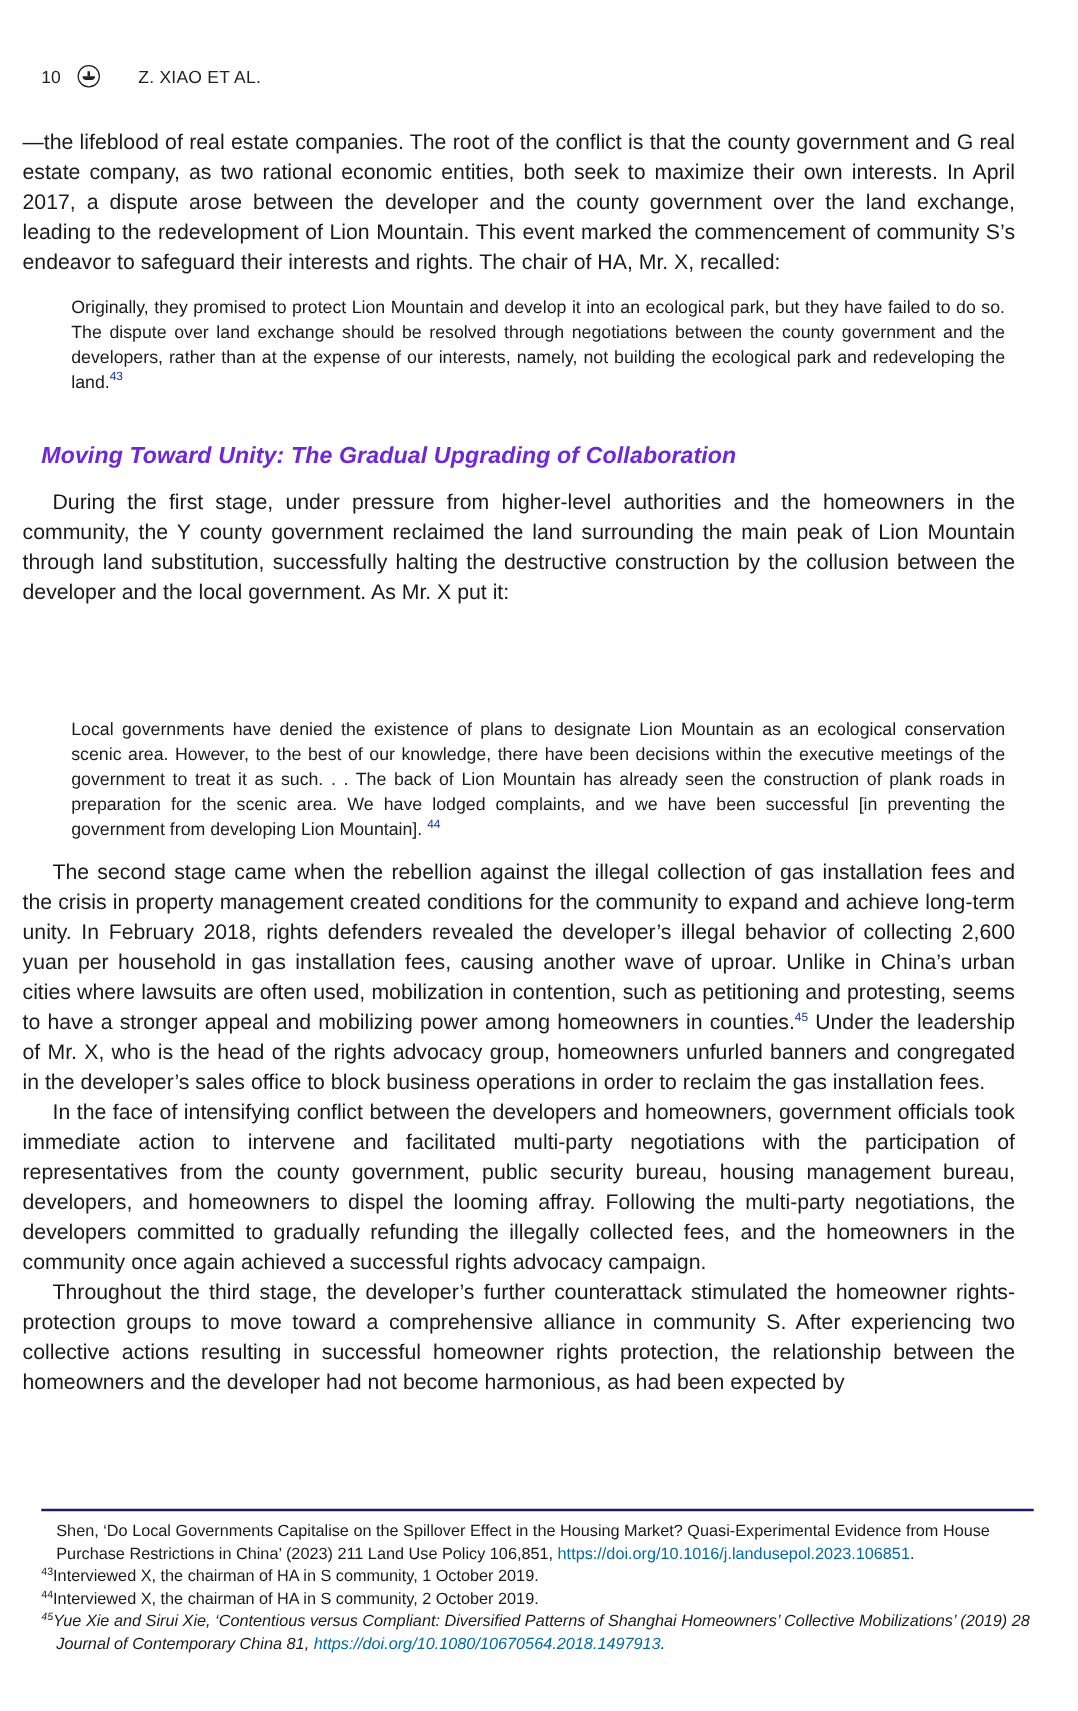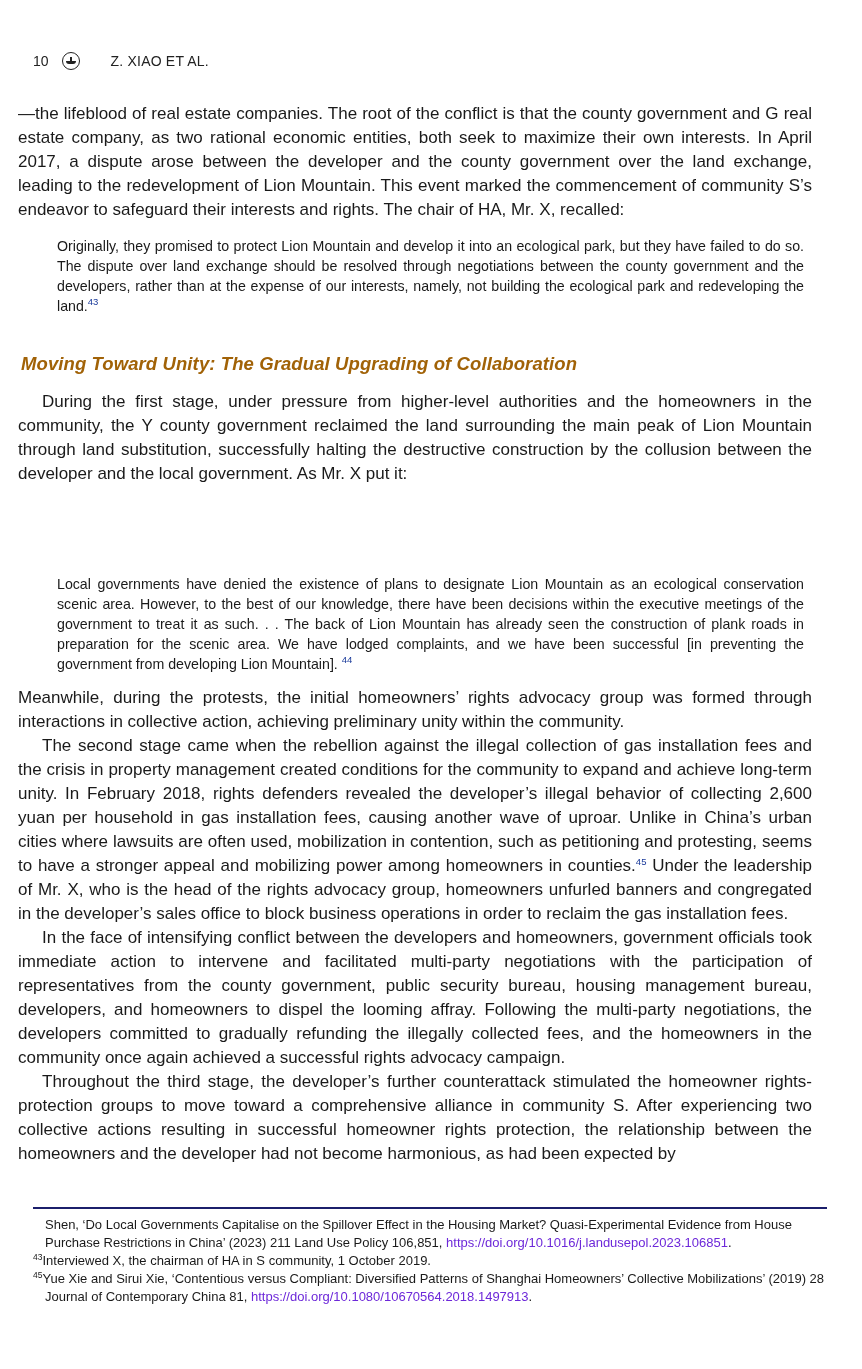--- a/index.html
+++ b/index.html
@@ -35,37 +35,37 @@
   .body-text p { margin: 0; }
   .body-text p.indent { text-indent: 24px; }
 
   .quote {
     position: absolute; left: 57px; width: 747px;
     font-size: 14.2px; line-height: 20px; text-align: justify; color: #1a1a1a;
   }
   sup { font-size: 9.5px; line-height: 0; vertical-align: 6px; color: #1a3a9a; }
 
   .section-heading {
-    position: absolute; left: 21px; top: 353px;
-    font-size: 18.5px; font-weight: bold; font-style: italic; color: #a16207;
+    position: absolute; left: 33px; top: 353px;
+    font-size: 18.5px; font-weight: bold; font-style: italic; color: #6d28d9;
     letter-spacing: 0.1px;
   }
 
   .fn-rule {
     position: absolute; left: 33px; width: 794px; top: 1207px; height: 2px; background: #1b1f6b;
   }
   .footnotes {
     position: absolute; left: 33px; width: 800px; top: 1216px;
     font-size: 13px; line-height: 18px; color: #1a1a1a;
   }
   .footnotes .fn { margin: 0; }
   .footnotes .fn.cont { padding-left: 12px; }
   .footnotes sup { color: #1a1a1a; font-size: 8.5px; vertical-align: 5px; }
-  .footnotes .doi { color: #6d28d9; }
-  .fn-hang { padding-left: 12px; text-indent: -12px; }
+  .footnotes .doi { color: #0369a1; }
+  .fn-hang { padding-left: 12px; text-indent: -12px; font-style: italic; }
 </style>
 </head>
 <body>
 
 <div class="header">
   <span class="pno">10</span>
   <span class="logo"></span>
   <span class="running">Z. XIAO ET AL.</span>
 </div>
 
@@ -81,25 +81,25 @@
 
 <div class="body-text" style="top:390px;">
   <p class="indent">During the first stage, under pressure from higher-level authorities and the homeowners in the community, the Y county government reclaimed the land surrounding the main peak of Lion Mountain through land substitution, successfully halting the destructive construction by the collu­sion between the developer and the local government. As Mr. X put it:</p>
 </div>
 
 <div class="quote" style="top:574px;">
   <span>Local governments have denied the existence of plans to designate Lion Mountain as an ecological conservation scenic area. However, to the best of our knowledge, there have been decisions within the executive meetings of the government to treat it as such. . . The back of Lion Mountain has already seen the construction of plank roads in preparation for the scenic area. We have lodged complaints, and we have been successful [in preventing the government from developing Lion Mountain]. </span><sup>44</sup>
 </div>
 
 <div class="body-text" style="top:686px;">
-  <p>Meanwhile, during the protests, the initial homeowners’ rights advocacy group was formed through interactions in collective action, achieving preliminary unity within the community.</p>
   <p class="indent"><span>The second stage came when the rebellion against the illegal collection of gas installation fees and the crisis in property management created conditions for the community to expand and achieve long-term unity. In February 2018, rights defenders revealed the developer’s illegal behavior of collecting 2,600 yuan per household in gas installation fees, causing another wave of uproar. Unlike in China’s urban cities where lawsuits are often used, mobilization in contention, such as petitioning and protesting, seems to have a stronger appeal and mobilizing power among homeowners in counties.</span><sup>45</sup><span> Under the leadership of Mr. X, who is the head of the rights advocacy group, homeowners unfurled banners and congregated in the developer’s sales office to block business operations in order to reclaim the gas installation fees.</span></p>
   <p class="indent">In the face of intensifying conflict between the developers and homeowners, government officials took immediate action to intervene and facilitated multi-party negotiations with the participation of representatives from the county government, public security bureau, housing management bureau, developers, and homeowners to dispel the looming affray. Following the multi-party negotiations, the developers committed to gradually refunding the illegally collected fees, and the homeowners in the community once again achieved a successful rights advocacy campaign.</p>
   <p class="indent">Throughout the third stage, the developer’s further counterattack stimulated the homeowner rights-protection groups to move toward a comprehensive alliance in community S. After experien­cing two collective actions resulting in successful homeowner rights protection, the relationship between the homeowners and the developer had not become harmonious, as had been expected by</p>
 </div>
 
 <div class="fn-rule"></div>
 
 <div class="footnotes">
   <p class="fn cont"><span>Shen, ‘Do Local Governments Capitalise on the Spillover Effect in the Housing Market? Quasi-Experimental Evidence from House Purchase Restrictions in China’ (2023) 211 Land Use Policy 106,851, </span><span class="doi">https://doi.org/10.1016/j.landusepol.2023.106851</span><span>.</span></p>
   <p class="fn"><sup>43</sup><span>Interviewed X, the chairman of HA in S community, 1 October 2019.</span></p>
+  <p class="fn"><sup>44</sup><span>Interviewed X, the chairman of HA in S community, 2 October 2019.</span></p>
   <p class="fn fn-hang"><sup>45</sup><span>Yue Xie and Sirui Xie, ‘Contentious versus Compliant: Diversified Patterns of Shanghai Homeowners’ Collective Mobilizations’ (2019) 28 Journal of Contemporary China 81, </span><span class="doi">https://doi.org/10.1080/10670564.2018.1497913</span><span>.</span></p>
 </div>
 
 </body></html>

